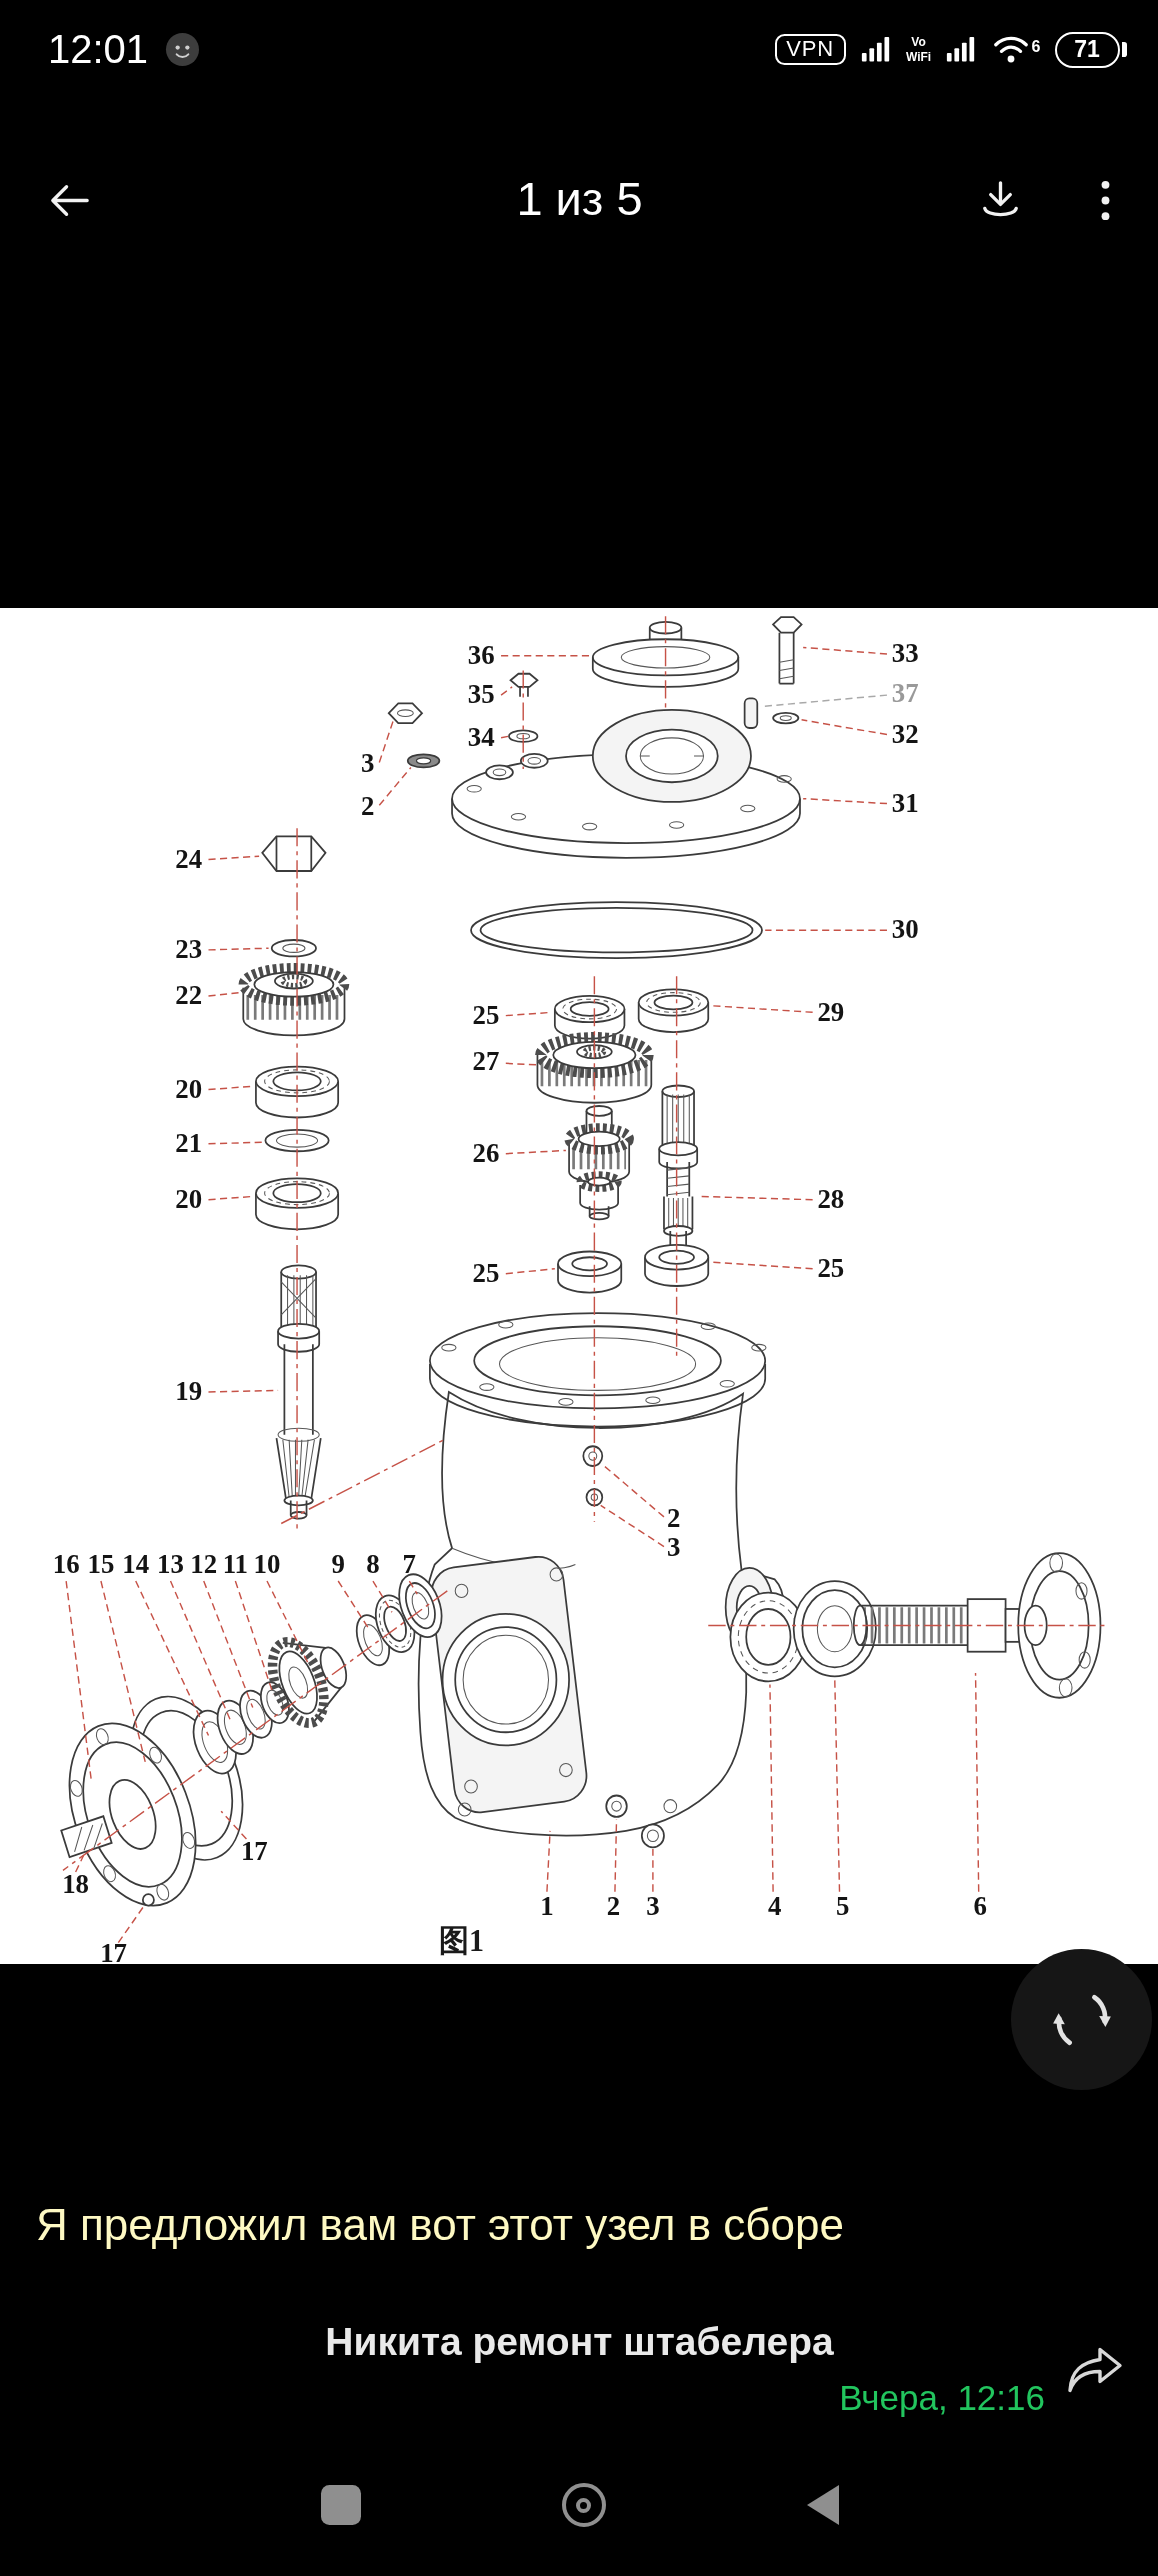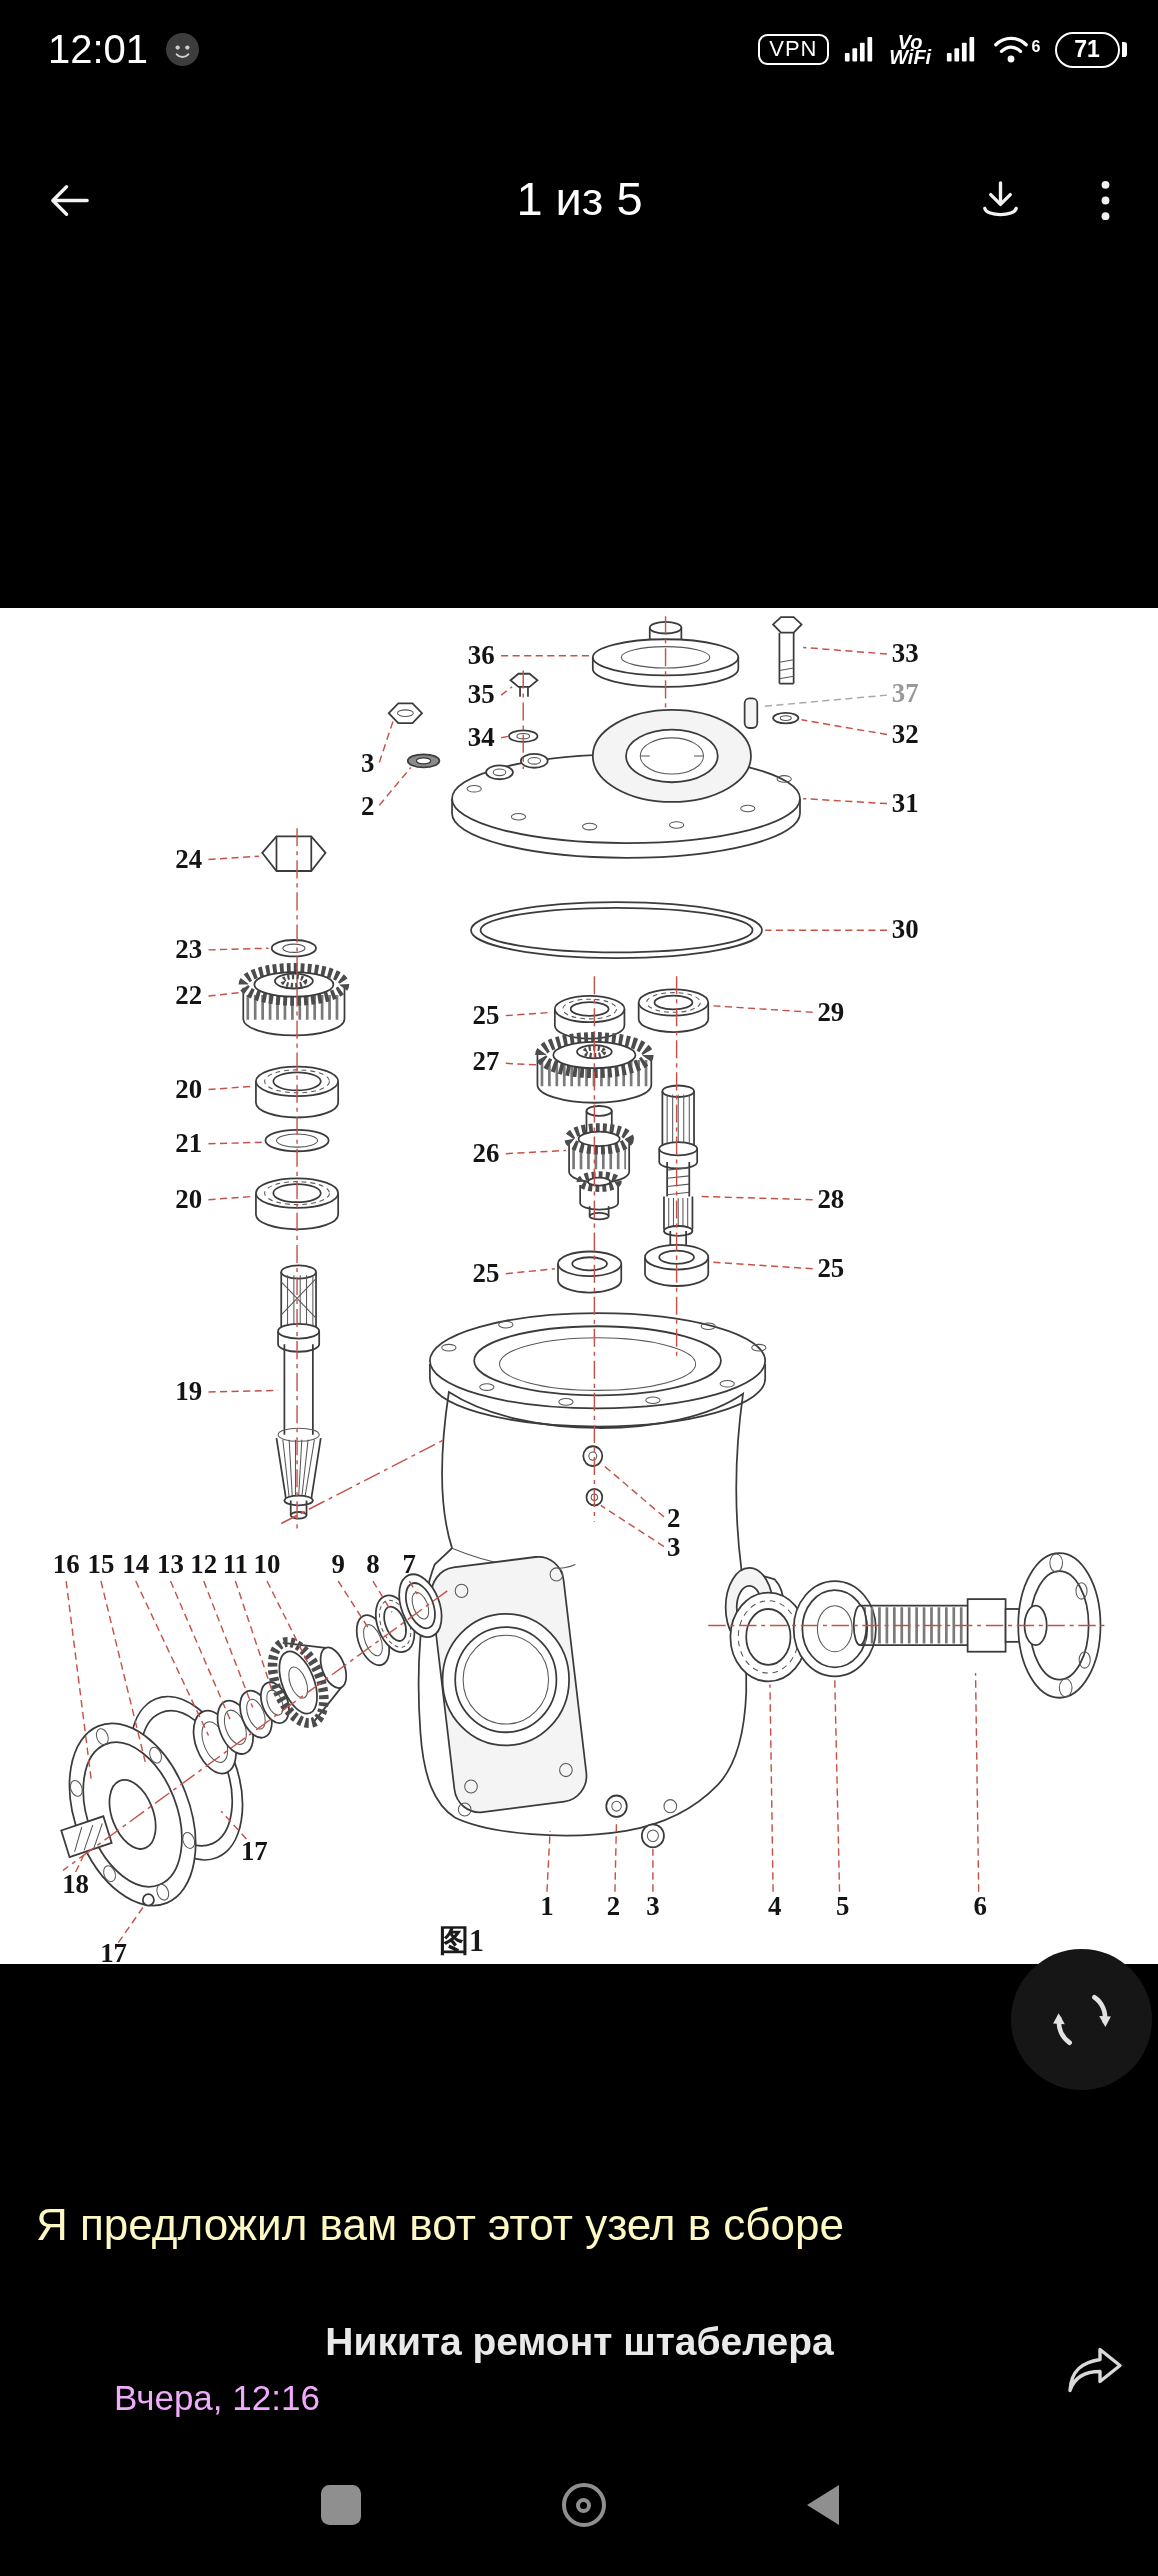--- a/index.html
+++ b/index.html
@@ -8,22 +8,22 @@
           font-family:"Liberation Sans",sans-serif;color:#fff;}
 
   
   .status-bar{position:absolute;top:0;left:16px;right:0;height:99px;display:flex;
               align-items:center;justify-content:space-between;padding:0 32px;}
   .sb-left{display:flex;align-items:center;gap:17px;}
   .clock{font-size:40px;font-weight:500;}
   .sb-right{display:flex;align-items:center;gap:14.2px;}
   .vpn-badge{border:2.8px solid #fff;border-radius:9.5px;font-size:22px;font-weight:400;
              padding:1.9px 9.5px;letter-spacing:0.9px;line-height:1.1;}
-  .vowifi{display:flex;flex-direction:column;align-items:center;font-size:20px;
-          line-height:15px;font-weight:600;font-style:italic;}
+  .vowifi{display:flex;flex-direction:column;align-items:center;font-size:12px;
+          line-height:15px;font-weight:600;}
   .wifi-wrap{position:relative;display:flex;align-items:flex-end;}
   .wifi6{font-size:16px;font-weight:700;margin-left:1.9px;transform:translateY(-9.5px);}
   .battery{display:flex;align-items:center;}
   .battery-body{width:65px;height:36px;border:2.8px solid #fff;border-radius:18px;
                 display:flex;align-items:center;justify-content:center;font-size:23px;font-weight:600;}
   .battery-cap{width:4.7px;height:14.2px;background:#fff;border-radius:0 2.8px 2.8px 0;margin-left:2.8px;}
 
   
   .app-bar{position:absolute;top:112px;left:0;right:0;height:114px;display:flex;
            align-items:flex-end;padding:0 44px;}
@@ -54,22 +54,22 @@
 
   
   .rotate-fab{position:absolute;left:1011px;top:1949px;width:141px;height:141px;border-radius:50%;
               background:#161616;border:none;display:flex;align-items:center;justify-content:center;cursor:pointer;}
 
   
   .photo-caption{position:absolute;left:36px;right:91px;top:2196px;font-size:44px;
                  line-height:1.3;color:#fef9c3;font-weight:400;}
   .sender{position:absolute;left:114px;right:114px;top:2320px;text-align:center;font-size:39px;
           font-weight:700;color:#e9e9e9;}
-  .timestamp{position:absolute;left:114px;right:114px;top:2378px;text-align:left;font-size:35px;
-             color:#f0abfc;}
+  .timestamp{position:absolute;left:114px;right:114px;top:2378px;text-align:right;font-size:35px;
+             color:#22c55e;}
   .share-btn{position:absolute;right:25px;top:2335px;width:76px;height:70px;background:none;
              border:none;display:flex;align-items:center;justify-content:center;cursor:pointer;}
 
   
   .nav-bar{position:absolute;left:0;right:0;bottom:0;height:142px;display:flex;
            align-items:center;justify-content:center;gap:201px;}
   .nav-square{width:40px;height:40px;border-radius:8.5px;background:#8f8f8f;}
   .nav-circle{width:44px;height:44px;border-radius:50%;border:4.7px solid #8f8f8f;
               display:flex;align-items:center;justify-content:center;}
   .nav-circle-inner{width:15px;height:15px;border-radius:50%;border:4.7px solid #8f8f8f;}

